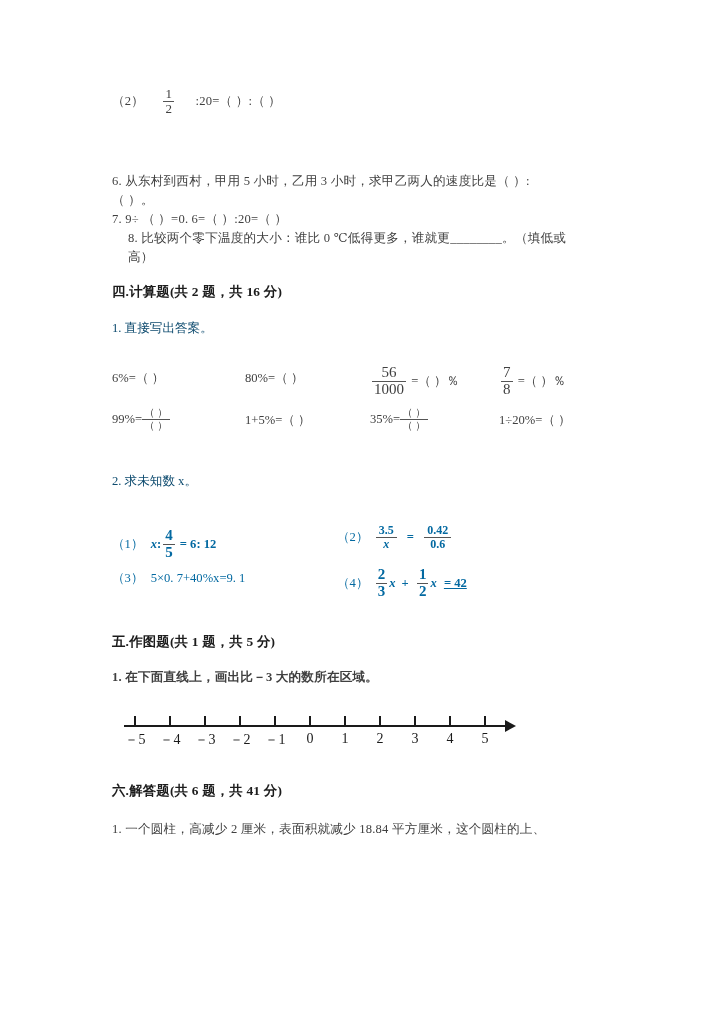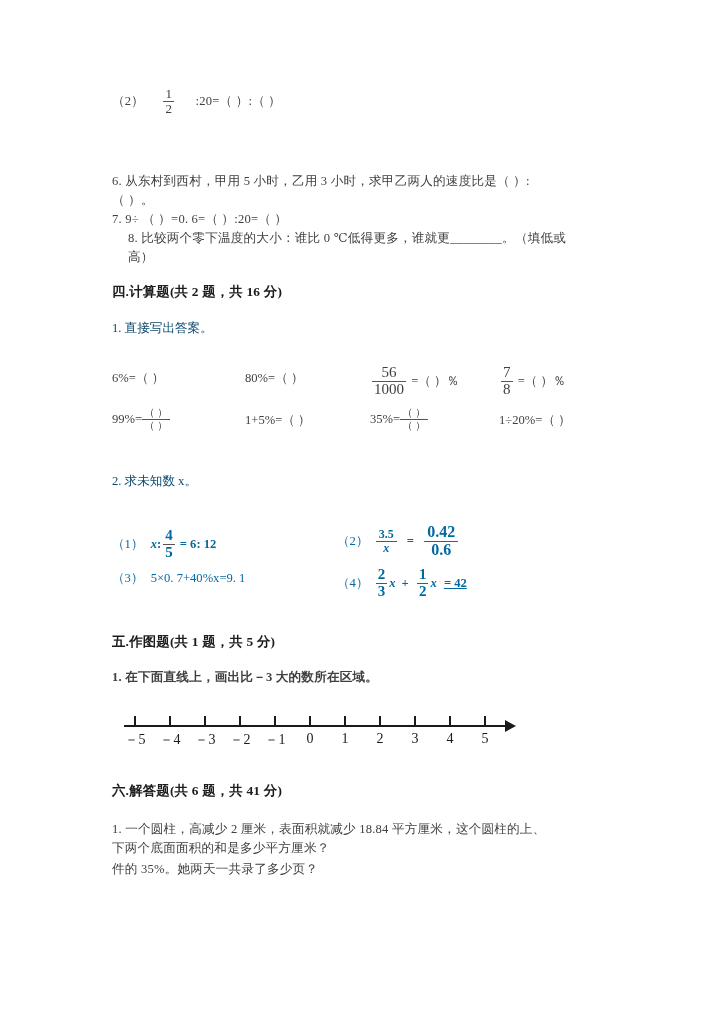--- a/index.html
+++ b/index.html
@@ -234,21 +234,21 @@
       <span class="bold">= 6: 12</span>
     </div>
 
     <div class="abs eqrow" style="left:225px; top:525px;">
       <span class="lbl">（2）</span>
       <span class="frac tall bold" style="font-size:12px; margin-left:4px;">
         <span class="num">3.5</span>
         <span class="den mathit">x</span>
       </span>
       <span class="bold" style="margin:0 5px;">=</span>
-      <span class="frac tall bold" style="font-size:16px;">
+      <span class="frac tall bold" style="font-size:12px;">
         <span class="num">0.42</span>
         <span class="den">0.6</span>
       </span>
     </div>
 
     <div class="abs eqrow" style="left:0px; top:570px;">
       <span class="lbl">（3）</span>
       <span style="margin-left:4px;">5×0. 7+40%x=9. 1</span>
     </div>
 
@@ -298,21 +298,19 @@
           <div class="nl-label" style="left: 303px;">3</div>
           <div class="nl-label" style="left: 338px;">4</div>
           <div class="nl-label" style="left: 373px;">5</div>
         </div>
     </div>
 
     <div class="abs sec-head" style="left:0px; top:782px;">六.解答题(共 6 题，共 41 分)</div>
 
     <div class="abs qline" style="left:0px; top:820px; width:505px;">
       <div>1. 一个圆柱，高减少 2 厘米，表面积就减少 18.84 平方厘米，这个圆柱的上、</div>
-      <div>下两个底面面积的和是多少平方厘米？</div>
     </div>
 
     <div class="abs qline" style="left:0px; top:860px; width:505px;">
-      <div>件的 35%。她两天一共录了多少页？</div>
     </div>
 
   </div>
 </div>
 
 </body></html>

